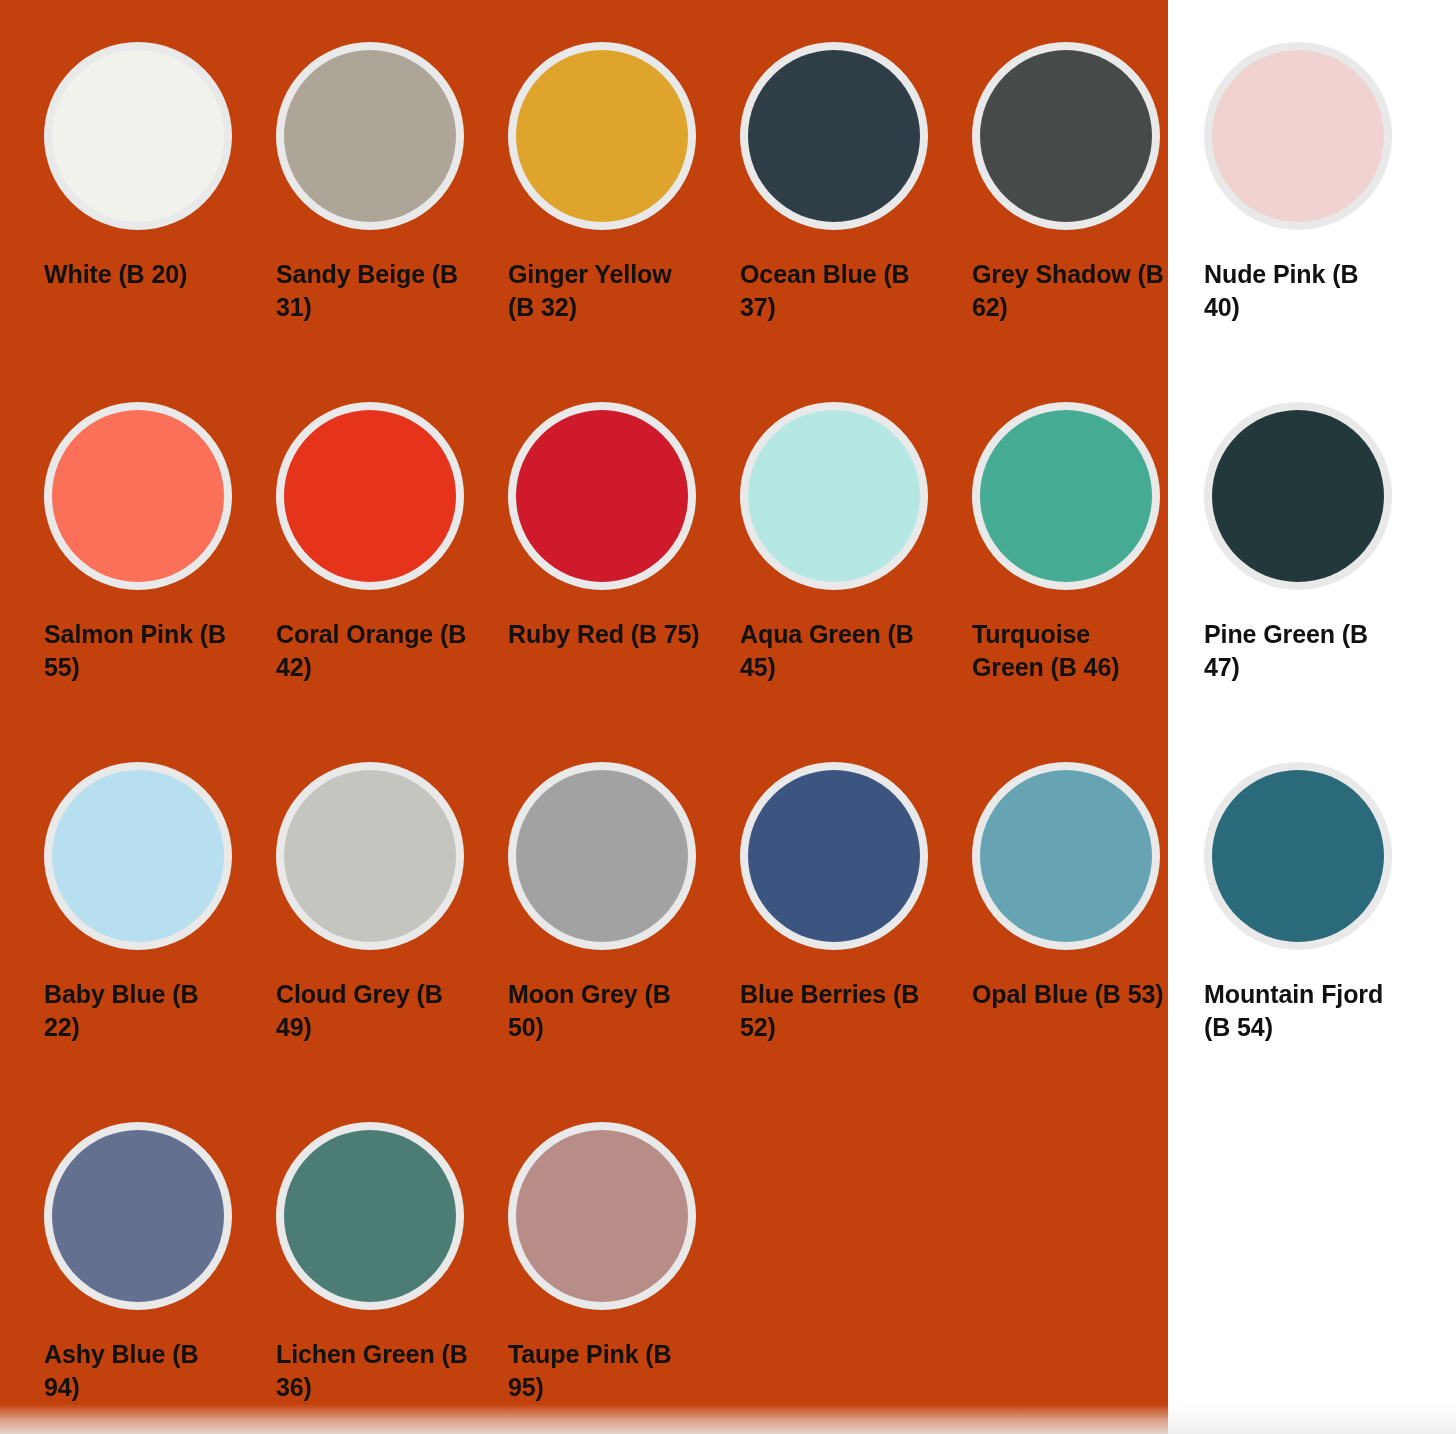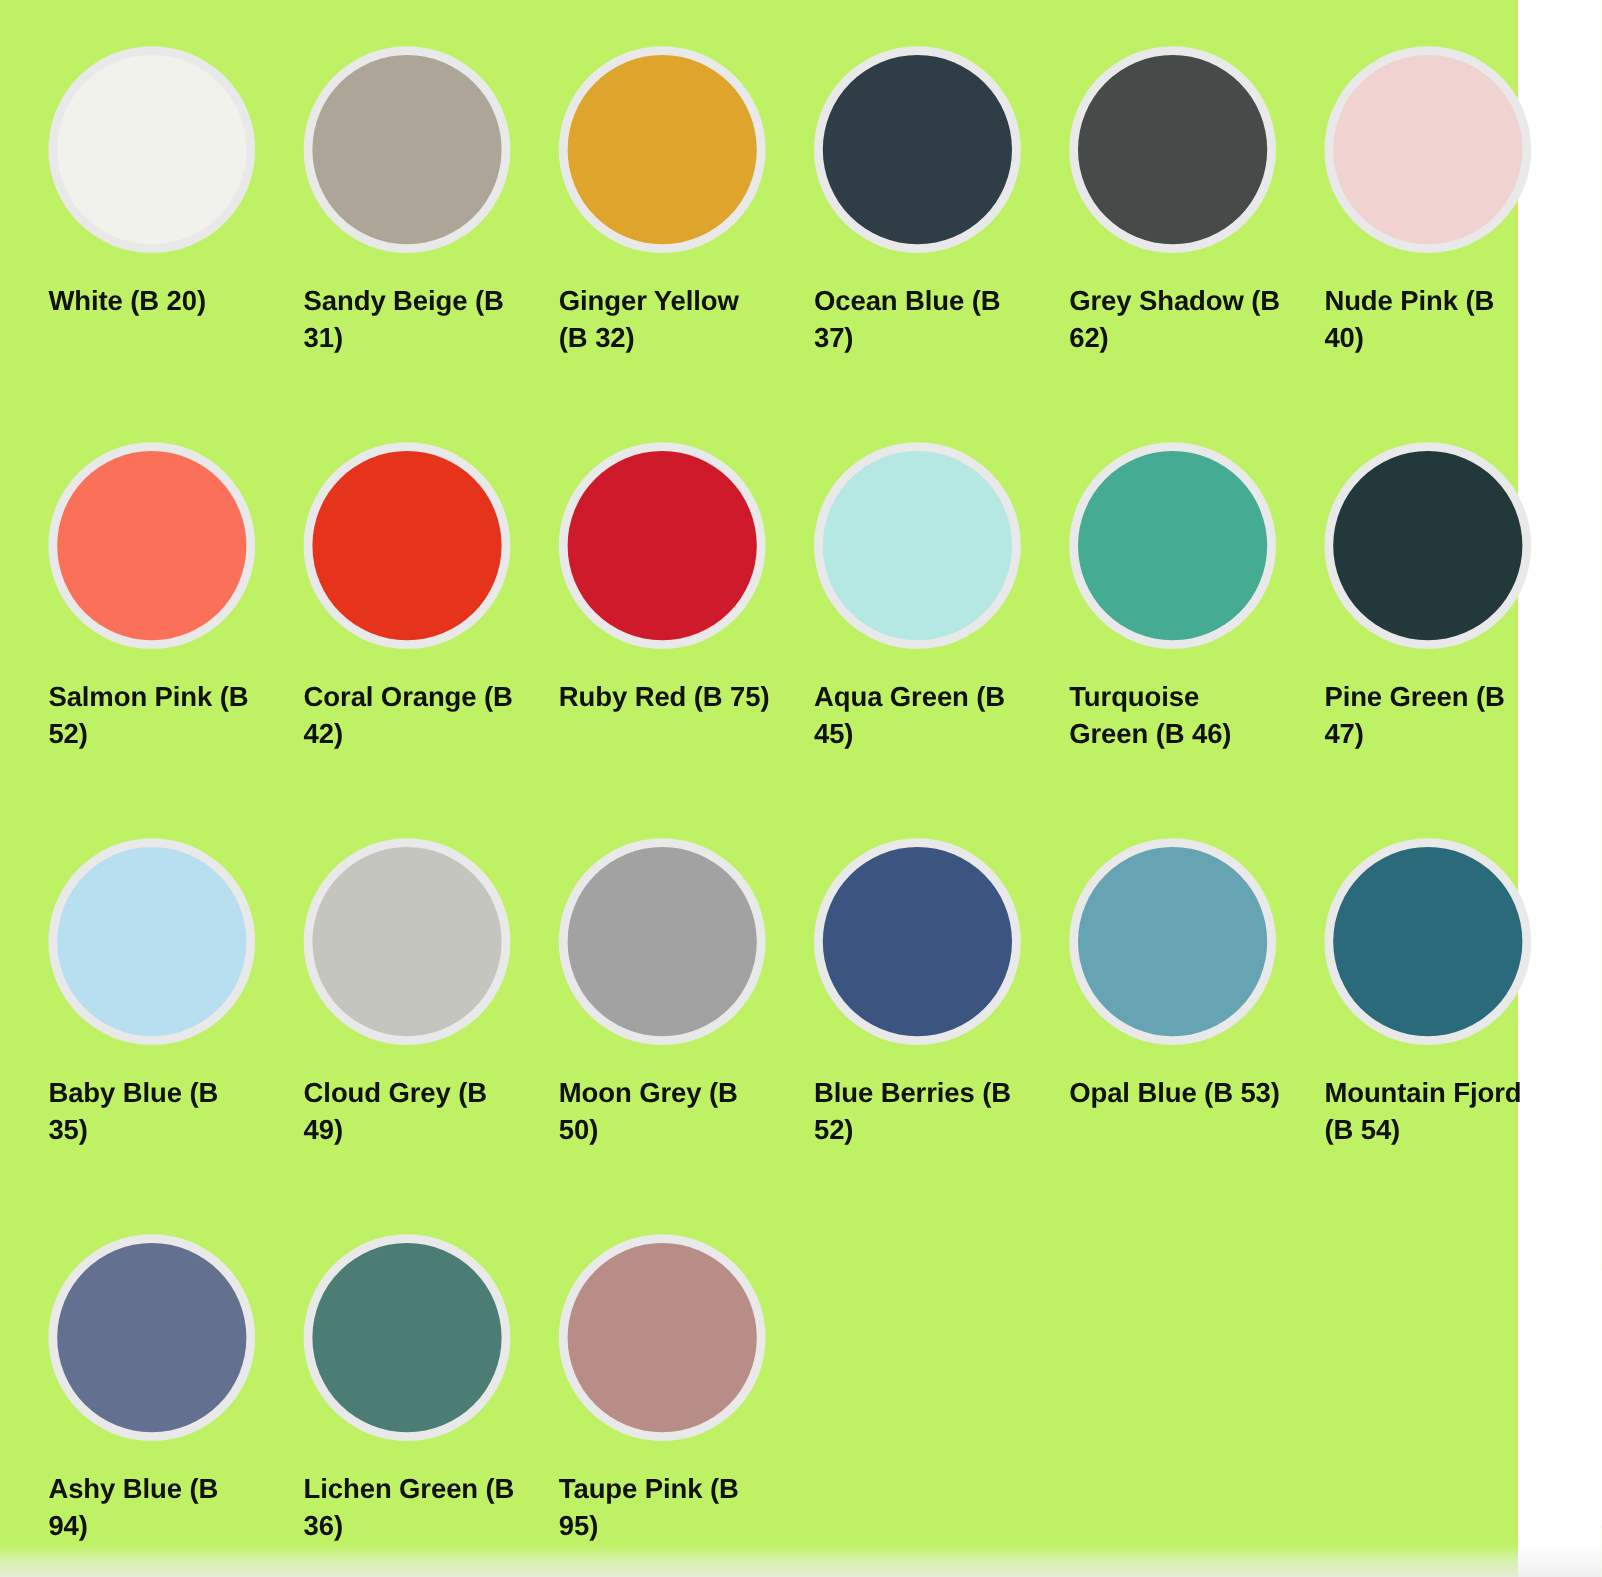--- a/index.html
+++ b/index.html
@@ -8,23 +8,23 @@
   html, body {
     width: 1456px;
     height: 1434px;
     background: #ffffff;
     font-family: "Liberation Sans", sans-serif;
     overflow: hidden;
   }
 
   #palette-page {
     position: relative;
-    width: 1380px;
+    width: 1168px;
     height: 1434px;
-    background: #bef264;
+    background: #c2410c;
   }
 
   #swatch-grid {
     position: absolute;
     left: 44px;
     top: 42px;
     width: 1380px;
     display: grid;
     grid-template-columns: repeat(6, 232px);
     grid-auto-rows: 360px;
@@ -119,21 +119,21 @@
       <div class="swatch-cell">
         <div class="swatch-ring" style="background: rgb(233, 233, 233);">
           <div class="swatch-disc" style="background: rgb(240, 211, 208);"></div>
         </div>
         <div class="swatch-label">Nude Pink (B 40)</div>
       </div>
       <div class="swatch-cell">
         <div class="swatch-ring" style="background: rgb(233, 233, 233);">
           <div class="swatch-disc" style="background: rgb(251, 112, 89);"></div>
         </div>
-        <div class="swatch-label">Salmon Pink (B 52)</div>
+        <div class="swatch-label">Salmon Pink (B 55)</div>
       </div>
       <div class="swatch-cell">
         <div class="swatch-ring" style="background: rgb(233, 233, 233);">
           <div class="swatch-disc" style="background: rgb(230, 51, 28);"></div>
         </div>
         <div class="swatch-label">Coral Orange (B 42)</div>
       </div>
       <div class="swatch-cell">
         <div class="swatch-ring" style="background: rgb(233, 233, 233);">
           <div class="swatch-disc" style="background: rgb(207, 26, 43);"></div>
@@ -155,21 +155,21 @@
       <div class="swatch-cell">
         <div class="swatch-ring" style="background: rgb(233, 233, 233);">
           <div class="swatch-disc" style="background: rgb(34, 56, 58);"></div>
         </div>
         <div class="swatch-label">Pine Green (B 47)</div>
       </div>
       <div class="swatch-cell">
         <div class="swatch-ring" style="background: rgb(233, 233, 233);">
           <div class="swatch-disc" style="background: rgb(184, 223, 240);"></div>
         </div>
-        <div class="swatch-label">Baby Blue (B 35)</div>
+        <div class="swatch-label">Baby Blue (B 22)</div>
       </div>
       <div class="swatch-cell">
         <div class="swatch-ring" style="background: rgb(233, 233, 233);">
           <div class="swatch-disc" style="background: rgb(197, 197, 192);"></div>
         </div>
         <div class="swatch-label">Cloud Grey (B 49)</div>
       </div>
       <div class="swatch-cell">
         <div class="swatch-ring" style="background: rgb(233, 233, 233);">
           <div class="swatch-disc" style="background: rgb(162, 162, 162);"></div>

